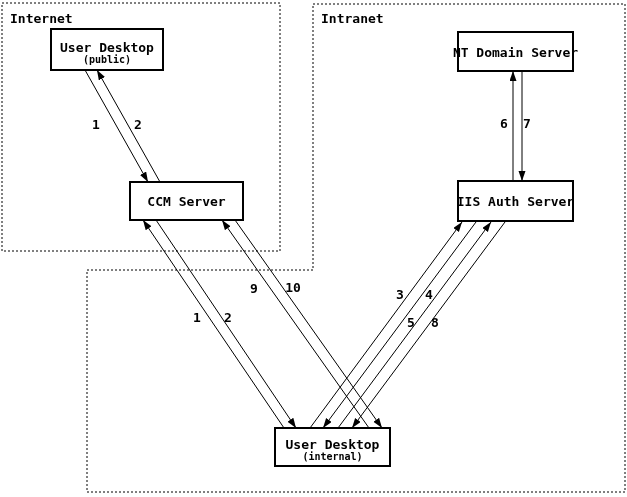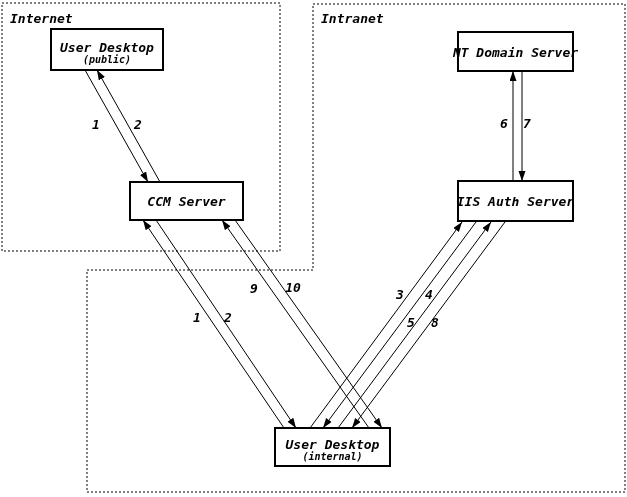--- a/index.html
+++ b/index.html
@@ -6,21 +6,20 @@
     margin: 0;
     padding: 0;
     background: #ffffff;
   }
   #canvas-wrap {
     position: relative;
     width: 627px;
     height: 497px;
     background: #ffffff;
     overflow: hidden;
-    font-style: italic;
   }
   svg text {
     font-family: "DejaVu Sans Mono", "Liberation Mono", monospace;
     font-weight: bold;
     fill: #000000;
   }
   .zone-border {
     fill: none;
     stroke: #000000;
     stroke-width: 1;

